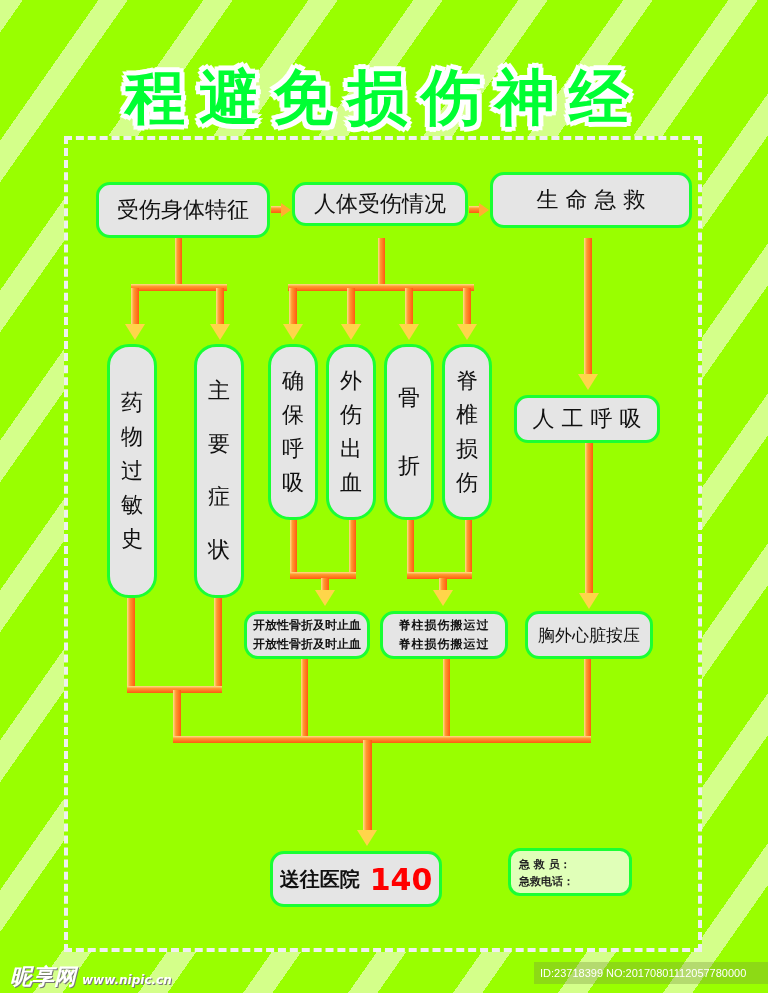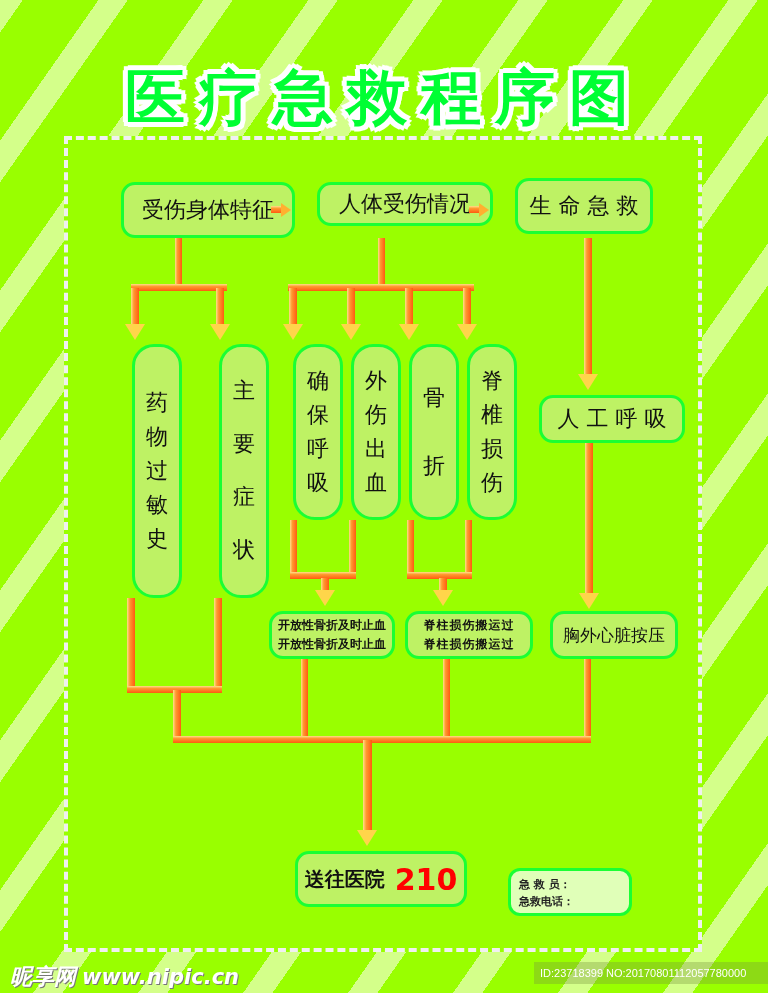--- a/index.html
+++ b/index.html
@@ -17,24 +17,23 @@
       3px 3px 0 #fff, -3px -3px 0 #fff, 3px -3px 0 #fff, -3px 3px 0 #fff,
       5px 0 0 #fff, -5px 0 0 #fff, 0 5px 0 #fff, 0 -5px 0 #fff,
       4px 4px 0 #fff, -4px -4px 0 #fff, 4px -4px 0 #fff, -4px 4px 0 #fff;
   }
   .frame {
     position:absolute; left:64px; top:136px; width:638px; height:816px;
     background:#99ff00; border:4px dashed #f0f0f0; box-sizing:border-box;
   }
   .box {
     position:absolute; box-sizing:border-box;
-    background:#bef264; border:3px solid #1aff33; border-radius:14px;
+    background:#e5e5e5; border:3px solid #1aff33; border-radius:14px;
     color:#111; display:flex; align-items:center; justify-content:center;
     text-align:center;
-    margin-left:25px;
   }
   .box.h { font-size:22px; }
   .box.v { border-radius:22px; font-size:22px; line-height:1.55; padding:0 4px; }
   .box.v span { display:block; }
   .small { font-size:12px; font-weight:bold; line-height:1.6; }
   .pipe { position:absolute; background:linear-gradient(90deg,#ffe08a 0%,#ff9a30 35%,#ff5a10 100%); }
   .pipeh { position:absolute; background:linear-gradient(180deg,#ffe08a 0%,#ff9a30 35%,#ff5a10 100%); }
   .arrowhead {
     position:absolute; width:0; height:0;
     border-left:10px solid transparent; border-right:10px solid transparent;
@@ -43,45 +42,45 @@
   .arrowright {
     position:absolute; width:0; height:0;
     border-top:7px solid transparent; border-bottom:7px solid transparent;
     border-left:10px solid #ffb030;
   }
   .red120 { color:#ff0000; font-size:30px; font-weight:bold; margin-left:10px; }
   .watermark-left {
     position:absolute; left:10px; top:962px; color:#fff; font-weight:bold; font-style:italic;
     font-size:22px; text-shadow:1px 1px 0 #777;
   }
-  .watermark-left .url { font-size:21px; margin-left:6px; }
+  .watermark-left .url { font-size:12px; margin-left:6px; }
   .watermark-right {
     position:absolute; left:534px; top:962px; width:234px; height:22px;
     background:rgba(120,150,60,0.35); color:#fff; font-size:11px;
     display:flex; align-items:center; padding-left:6px; box-sizing:border-box;
     font-family:"Liberation Sans", sans-serif;
   }
   .rescuer { position:absolute; left:508px; top:848px; width:124px; height:48px;
     background:#e0ffb8; border:3px solid #1aff33; border-radius:12px; box-sizing:border-box;
-    font-size:11px; font-weight:bold; color:#222; padding:6px 0 0 8px; line-height:1.5;margin-top:20px; }
+    font-size:11px; font-weight:bold; color:#222; padding:6px 0 0 8px; line-height:1.5; }
 </style>
 </head>
 <body>
 
-<div class="title">医疗急救程序图</div>
+<div class="title">程避免损伤神经</div>
 
 <div class="frame"></div>
 
 <div class="box h" style="left:96px;top:182px;width:174px;height:56px;">
   <span>受伤身体特征</span>
 </div>
 <div class="box h" style="left:292px;top:182px;width:176px;height:44px;">
   <span>人体受伤情况</span>
 </div>
-<div class="box h" style="left:490px;top:178px;width:138px;height:56px;">
+<div class="box h" style="left:490px;top:172px;width:202px;height:56px;">
   <span>生 命 急 救</span>
 </div>
 
 <div class="pipeh" style="left:271px;top:206px;width:12px;height:7px;"></div>
 <div class="arrowright" style="left:281px;top:203px;"></div>
 <div class="pipeh" style="left:469px;top:206px;width:12px;height:7px;"></div>
 <div class="arrowright" style="left:479px;top:203px;"></div>
 
 <div class="pipe" style="left:175px;top:238px;width:7px;height:46px;"></div>
 <div class="pipeh" style="left:131px;top:284px;width:96px;height:7px;"></div>
@@ -194,21 +193,21 @@
 <div class="pipe" style="left:301px;top:659px;width:7px;height:80px;"></div>
 <div class="pipe" style="left:443px;top:659px;width:7px;height:80px;"></div>
 <div class="pipe" style="left:584px;top:659px;width:7px;height:80px;"></div>
 
 <div class="pipeh" style="left:173px;top:736px;width:418px;height:7px;"></div>
 <div class="pipe" style="left:363px;top:740px;width:9px;height:94px;"></div>
 <div class="arrowhead" style="left:357px;top:830px;"></div>
 
 <div class="box" style="left:270px;top:851px;width:172px;height:56px;font-size:20px;font-weight:bold;">
   <span>送往医院</span>
-  <span class="red120">210</span>
+  <span class="red120">140</span>
 </div>
 
 <div class="rescuer">
   <span style="display:block">急 救 员：</span>
   <span style="display:block">急救电话：</span>
 </div>
 
 <div class="watermark-left">
   <span>昵享网</span><span class="url">www.nipic.cn</span>
 </div>

